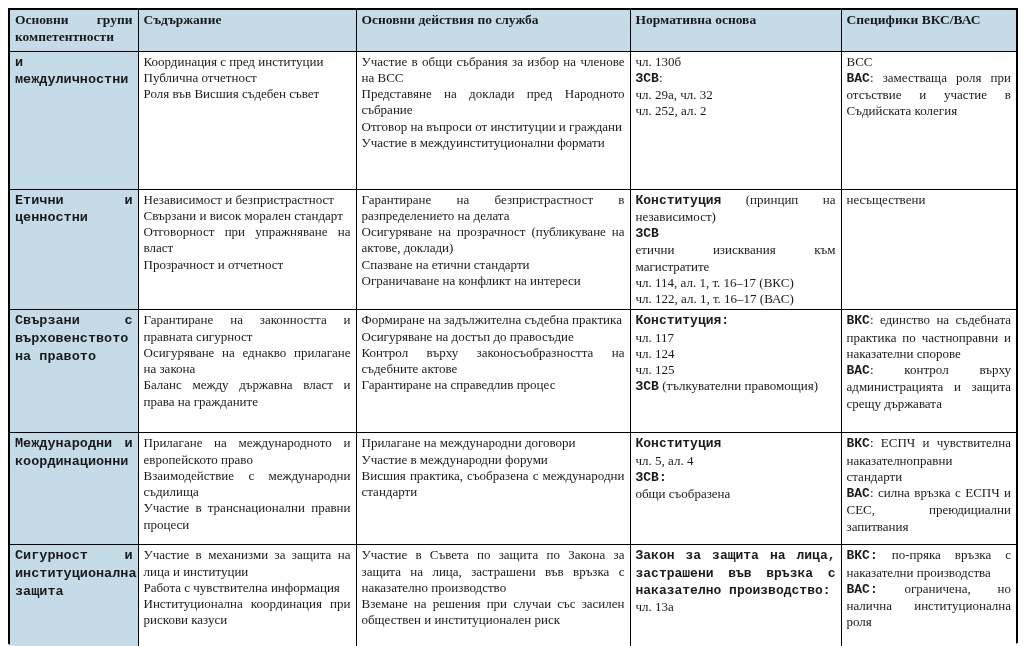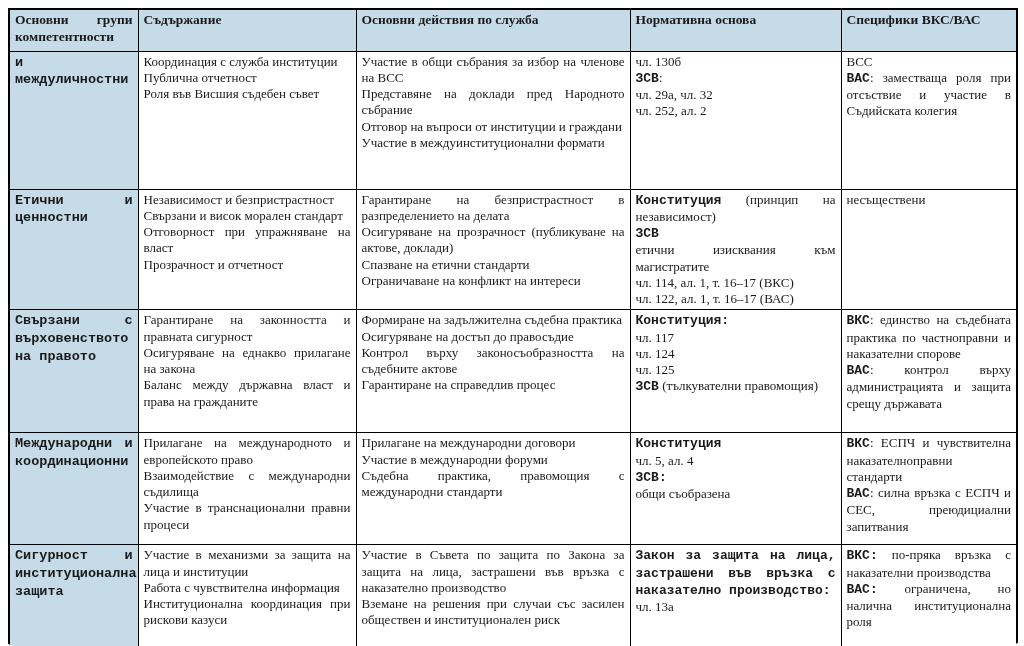--- a/index.html
+++ b/index.html
@@ -67,21 +67,21 @@
           <th>Нормативна основа</th>
           <th>Специфики ВКС/ВАС</th>
         </tr>
     </thead>
     <tbody id="tbody">
         <tr style="height: 138px;">
           <td class="group">
             <div class="para"><span class="b">и междуличностни</span></div>
           </td>
           <td>
-            <div class="para"><span>Координация с служба институции</span></div>
+            <div class="para"><span>Координация с пред институции</span></div>
             <div class="para"><span>Публична отчетност</span></div>
             <div class="para"><span>Роля във Висшия съдебен съвет</span></div>
           </td>
           <td>
             <div class="para"><span>Участие в общи събрания за избор на членове на ВСС</span></div>
             <div class="para"><span>Представяне на доклади пред Народното събрание</span></div>
             <div class="para"><span>Отговор на въпроси от институции и граждани</span></div>
             <div class="para"><span>Участие в междуинституционални формати</span></div>
           </td>
           <td>
@@ -154,21 +154,21 @@
             <div class="para"><span class="b">Международни и координационни</span></div>
           </td>
           <td>
             <div class="para"><span>Прилагане на международното и европейското право</span></div>
             <div class="para"><span>Взаимодействие с международни съдилища</span></div>
             <div class="para"><span>Участие в транснационални правни процеси</span></div>
           </td>
           <td>
             <div class="para"><span>Прилагане на международни договори</span></div>
             <div class="para"><span>Участие в международни форуми</span></div>
-            <div class="para"><span>Съдебна практика, правомощия с международни стандарти</span></div>
+            <div class="para"><span>Висшия практика, съобразена с международни стандарти</span></div>
           </td>
           <td>
             <div class="para"><span class="b">Конституция</span></div>
             <div class="para"><span>чл. 5, ал. 4</span></div>
             <div class="para"><span class="b">ЗСВ:</span></div>
             <div class="para"><span>общи съобразена</span></div>
           </td>
           <td>
             <div class="para"><span class="b">ВКС</span><span>: ЕСПЧ и чувствителна наказателноправни стандарти</span></div>
             <div class="para"><span class="b">ВАС</span><span>: силна връзка с ЕСПЧ и СЕС, преюдициални запитвания</span></div>

